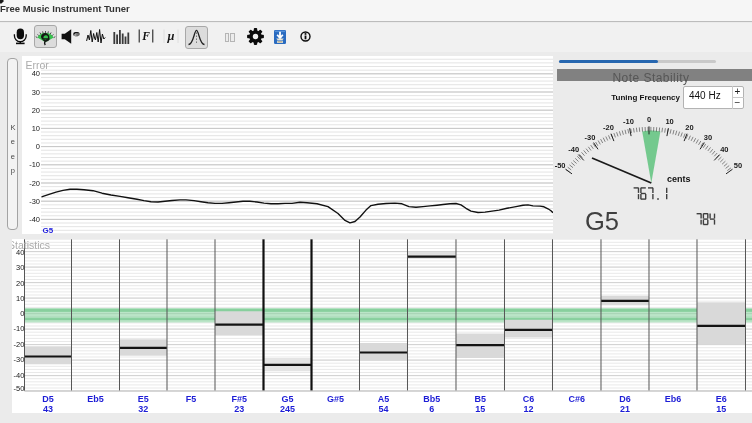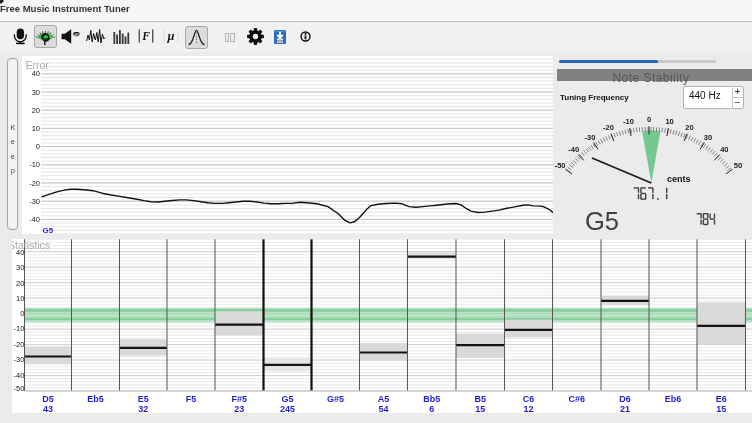--- a/index.html
+++ b/index.html
@@ -329,21 +329,21 @@
       <text x="661.0" y="163.1">Eb6</text>
       <text x="709.2" y="163.1">E6</text>
       <text x="709.2" y="173.3">15</text>
     </g>
   </svg>
 
 <div class="abs" style="left:558.5px;top:60.2px;width:157.5px;height:3.2px;background:#c9c9c9;border-radius:1.6px"></div>
 <div class="abs" style="left:558.5px;top:60.2px;width:99px;height:3.2px;background:#2767b0;border-radius:1.6px"></div>
 <div class="abs" style="left:557px;top:69.4px;width:195px;height:11.2px;background:#818181"></div>
 <div class="abs" style="left:551px;top:71.2px;width:200px;text-align:center;font-size:12px;letter-spacing:0.45px;color:#565656">Note Stability</div>
-<div class="abs" style="left:560px;top:93.2px;width:120px;white-space:nowrap;font-size:8px;font-weight:bold;color:#111">Tuning Frequency</div>
+<div class="abs" style="left:560px;top:93.2px;width:120px;text-align:right;white-space:nowrap;font-size:8px;font-weight:bold;color:#111">Tuning Frequency</div>
 <div class="abs" style="left:683px;top:85.6px;width:60.5px;height:23.9px;background:#fff;border:1px solid #b3b3b3;border-radius:2px"></div>
 <div class="abs" style="left:689px;top:90px;font-size:10px;color:#111">440 Hz</div>
 <div class="abs" style="left:731.5px;top:85.6px;width:0;height:23.9px;border-left:1px solid #c9c9c9"></div>
 <div class="abs" style="left:731.5px;top:97.3px;width:12px;height:0;border-top:1px solid #c9c9c9"></div>
 <div class="abs" style="left:731.5px;top:86px;width:12px;text-align:center;font-size:10px;color:#222;line-height:11px">+</div>
 <div class="abs" style="left:731.5px;top:97px;width:12px;text-align:center;font-size:10px;color:#222;line-height:11px">−</div>
 <svg style="position:absolute;left:552px;top:110px" width="200" height="125" viewBox="0 0 200 125">
     <path d="M99.3,73.0 L90.2,21.5 Q99.3,19.5 108.4,21.5 Z" fill="#74c98e"></path>
     <g stroke="#2a2a2a" stroke-width="0.55">
       <line x1="17.6" y1="62.1" x2="13.9" y2="59.5"></line>

